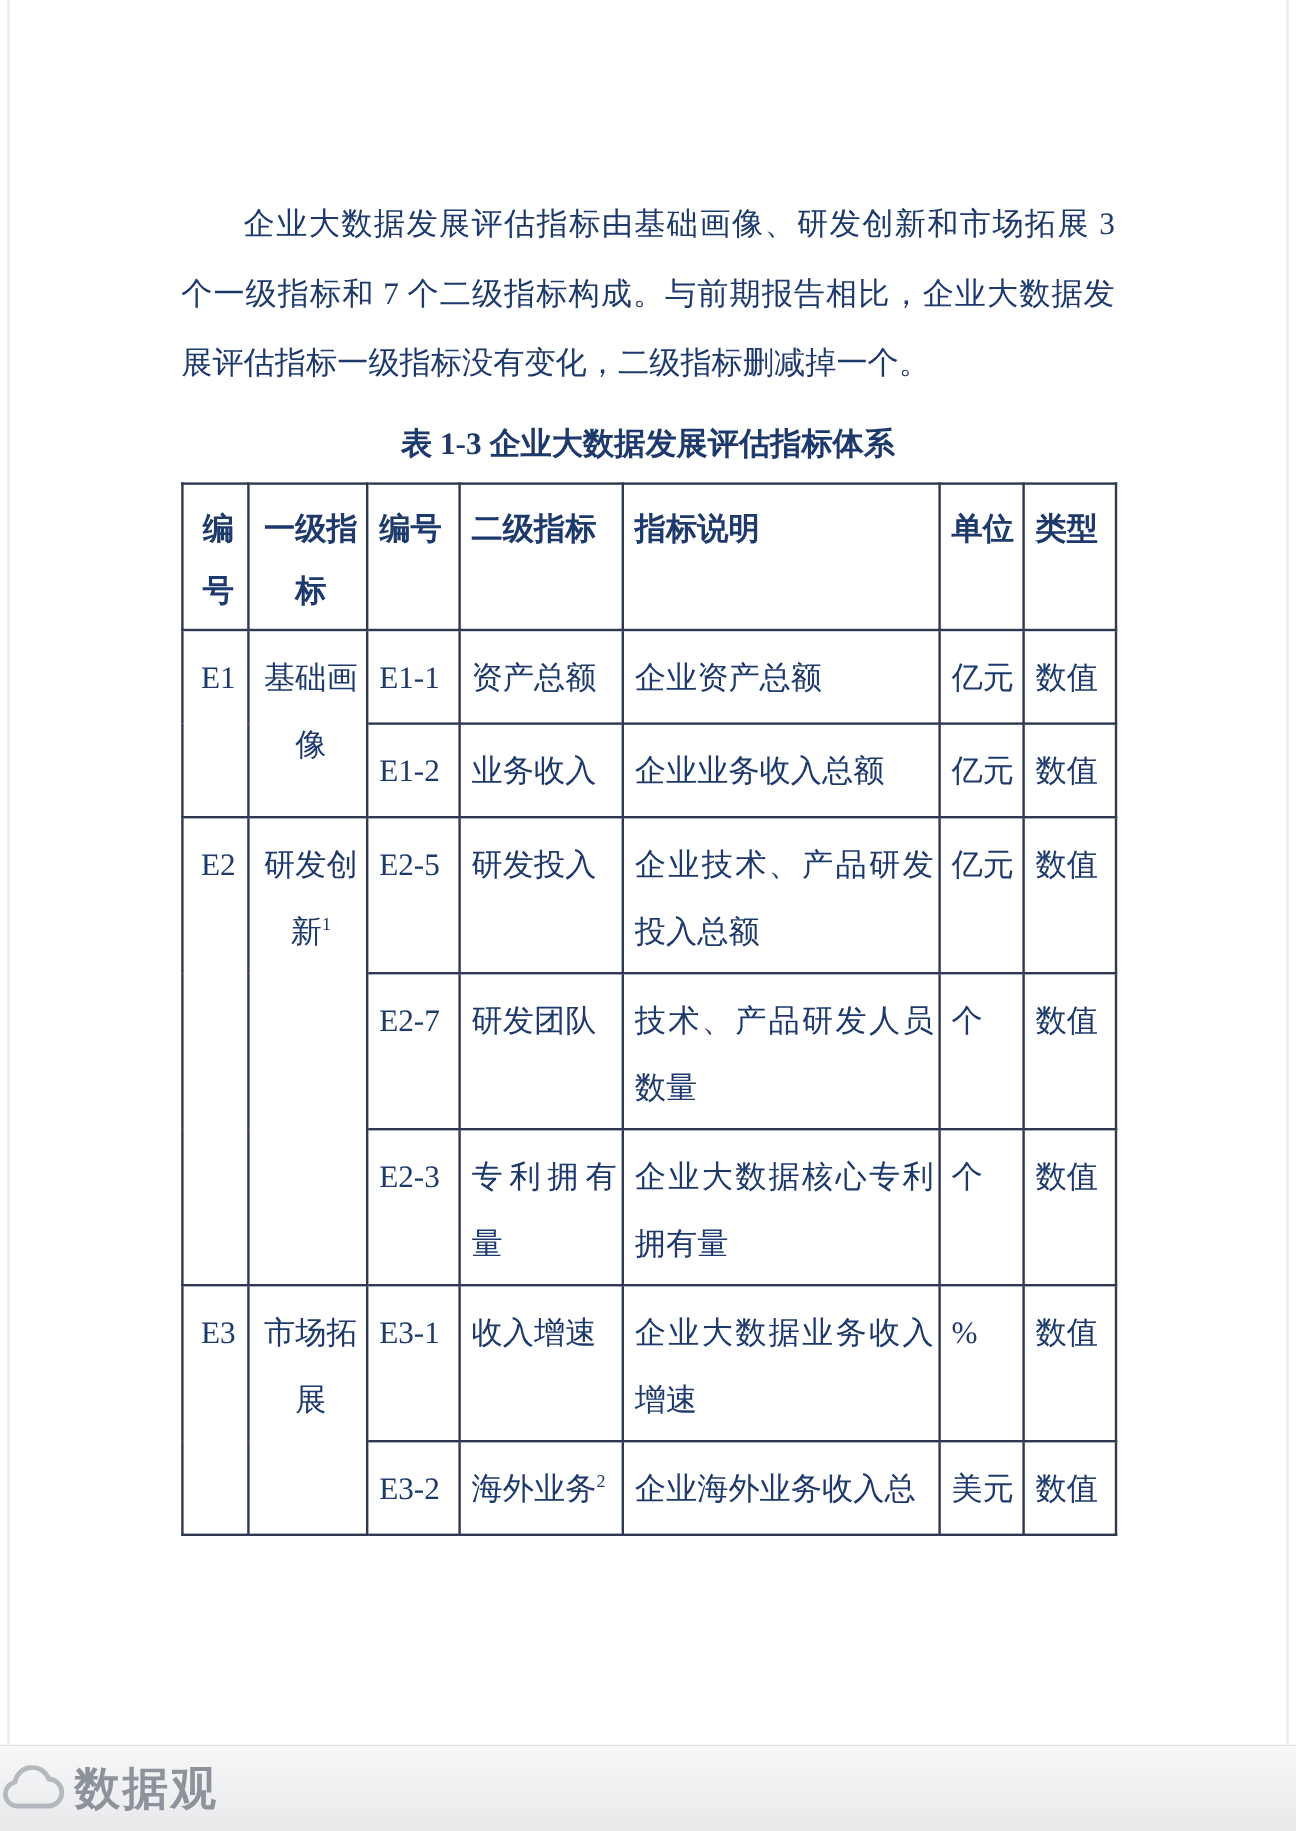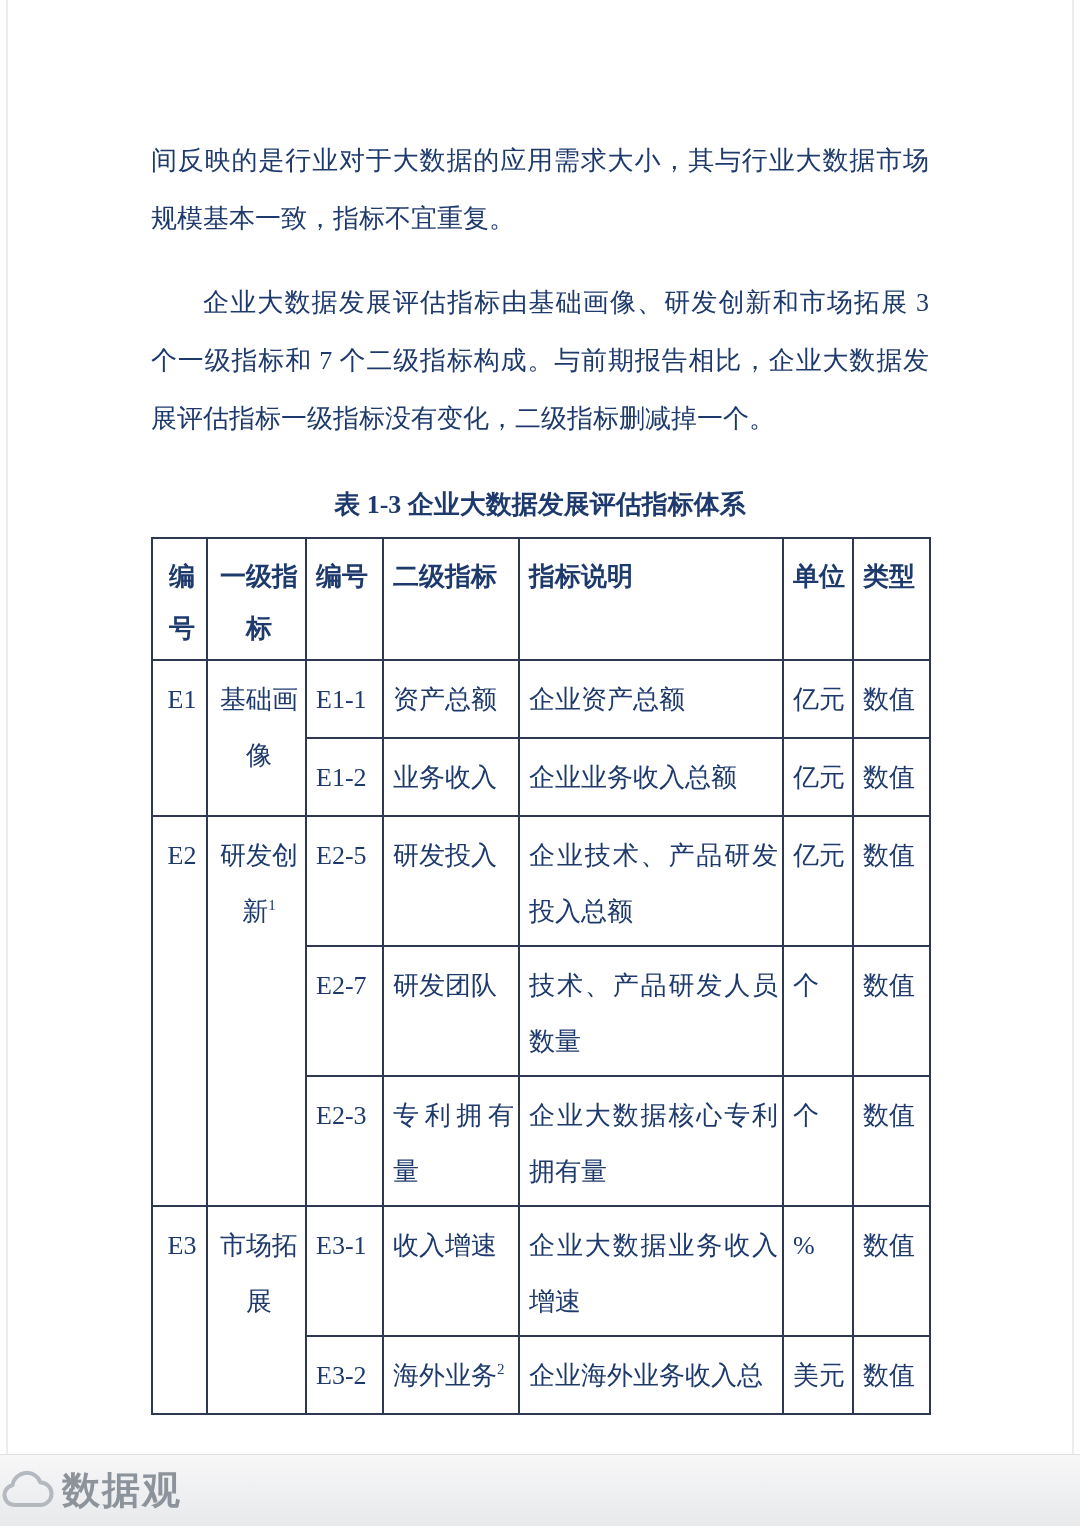--- a/index.html
+++ b/index.html
@@ -38,21 +38,21 @@
     line-height: 58px;
     text-align: justify;
     text-justify: inter-character;
   }
   p.indented {
     margin-top: 26px;
     text-indent: 2em;
   }
 
   .caption {
-    margin-top: 35px;
+    margin-top: 16px;
     text-align: center;
     font-size: 26px;
     font-weight: bold;
     line-height: 44px;
   }
 
   table.indicator-table {
     border-collapse: collapse;
     table-layout: fixed;
     width: 778px;
@@ -64,21 +64,21 @@
     padding: 11px 4px 5px 9px;
     font-size: 26px;
     line-height: 56px;
     text-align: left;
     word-break: break-all;
     overflow: hidden;
   }
   th {
     font-weight: bold;
     line-height: 52px;
-    font-family: Liberation Sans, sans-serif;
+    font-family: Liberation Serif, serif;
   }
   tr.hrow { height: 118px; }
   tr.r1   { height: 78px; padding-left: 24px;  }
   tr.r2   { height: 125px; }
 
   .center  { text-align: center; }
   .justify { text-align: justify; text-justify: inter-character; }
 
   sup {
     font-size: 15px;
@@ -117,21 +117,20 @@
 </style>
 </head>
 <body>
 
 <div class="page">
   <div class="scan-edge left"></div>
   <div class="scan-edge right"></div>
 
   <div class="content">
 
-    <p class="body-text">间反映的是行业对于大数据的应用需求大小，其与行业大数据市场规模基本一致，指标不宜重复。</p>
 
     <p class="body-text indented">企业大数据发展评估指标由基础画像、研发创新和市场拓展 3 个一级指标和 7 个二级指标构成。与前期报告相比，企业大数据发展评估指标一级指标没有变化，二级指标删减掉一个。</p>
 
     <div class="caption">表 1-3 企业大数据发展评估指标体系</div>
 
     <table class="indicator-table">
       <colgroup>
         <col style="width:55px">
         <col style="width:99px">
         <col style="width:77px">

